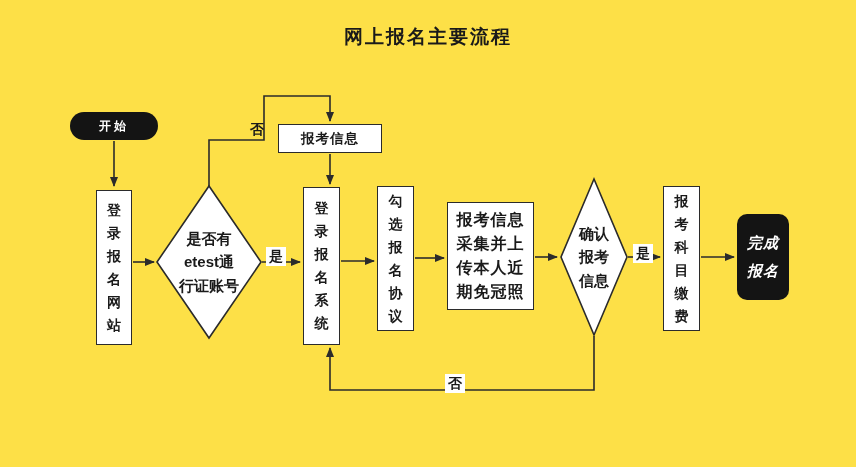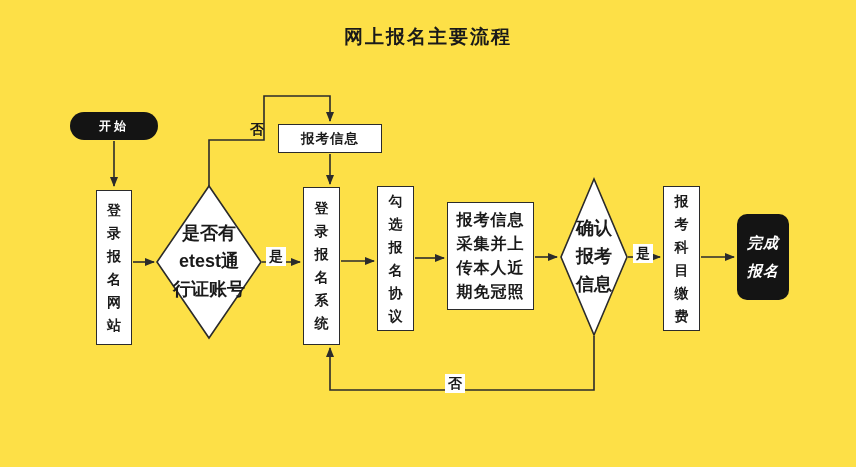--- a/index.html
+++ b/index.html
@@ -16,21 +16,21 @@
     font-weight:700; background:#ffffff; border:1.6px solid #2b2b2b; color:#1a1a1a;
   }
   .vtext { width:16px; word-break:break-all; line-height:23px; font-size:14px; }
   .dark { background:#141414; color:#ffffff; border:none; }
   .pill { border-radius:15px; font-size:12px; letter-spacing:3px; }
   .endcap { border-radius:10px; font-size:15px; line-height:1.85; white-space:pre-line; letter-spacing:1px;font-style:italic; }
   .hbox { font-size:13.5px; letter-spacing:1px; }
   .mltext { white-space:pre-line; font-size:16px; line-height:24px; letter-spacing:1px; }
   .dlabel {
     position:absolute; z-index:2; display:flex; align-items:center; justify-content:center;
-    text-align:center; font-weight:700; font-size:18px; line-height:1.55;
+    text-align:center; font-weight:700; font-size:15px; line-height:1.55;
   }
   .dlabel span { white-space:pre-line; display:block; }
   .elabel {
     position:absolute; z-index:3; font-weight:700; font-size:14px;
     background:#ffffff; padding:1px 3px; line-height:17px;
   }
 </style>
 </head>
 <body>
 

